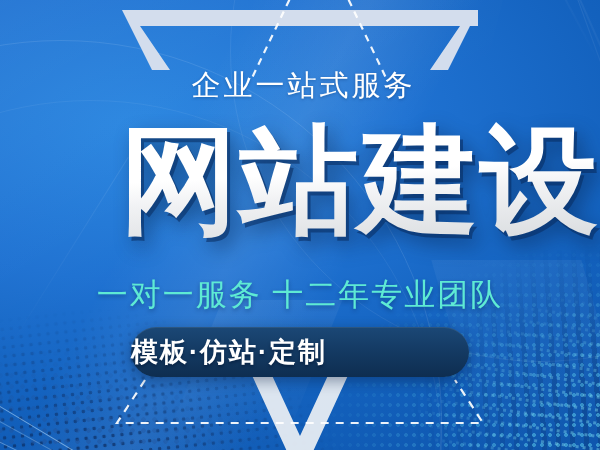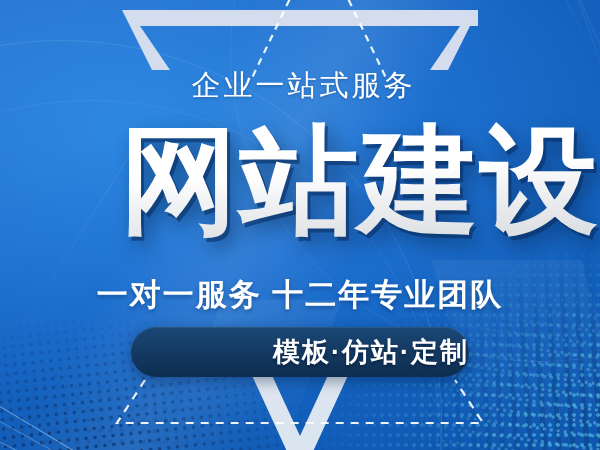--- a/index.html
+++ b/index.html
@@ -150,34 +150,34 @@
             background-clip: text;
     -webkit-text-fill-color: transparent;
     filter:
       drop-shadow(3px 4px 0px rgba(8,42,92,0.55))
       drop-shadow(6px 8px 10px rgba(5,28,66,0.45));
     white-space: nowrap;
   }
   .subline {
     position: absolute; left: 0; right: 0; top: 274px;
     text-align: center;
-    color: #ffffff;
+    color: #5eead4;
     font-size: 31px;
-    font-weight: 700;
+    font-weight: 400;
     letter-spacing: 2px;
     text-shadow: 0 2px 4px rgba(0,35,80,0.40);
   }
   .pill {
     position: absolute;
     left: 131px; top: 327px;
     width: 338px; height: 50px;
     border-radius: 25px;
     background: linear-gradient(180deg, #1b4876 0%, #143a63 48%, #0e2d50 100%);
     box-shadow: 0 4px 14px rgba(4,25,58,0.40), inset 0 1px 0 rgba(255,255,255,0.08);
-    display: flex; align-items: center; justify-content: flex-end;
+    display: flex; align-items: center; justify-content: flex-start;
   }
   .pill span {
     color: #ffffff;
     font-size: 27px;
     font-weight: 700;
     letter-spacing: 2px;
     text-shadow: 0 2px 3px rgba(0,20,50,0.55);
   }
 </style>
 </head>

